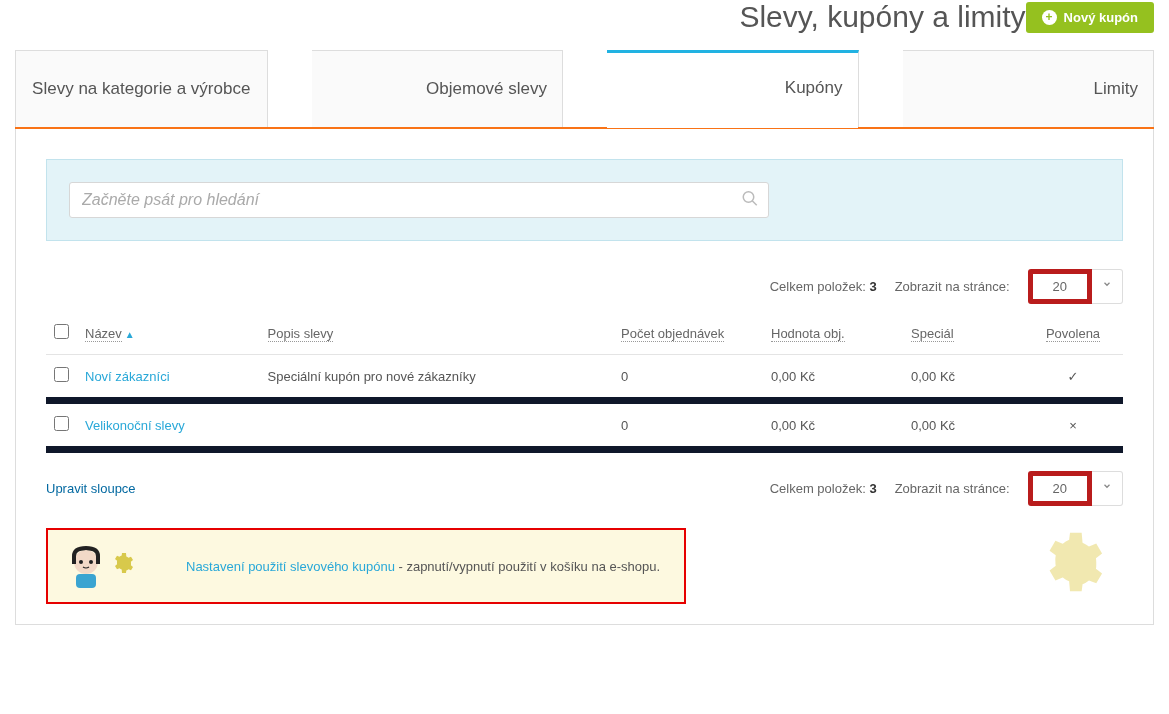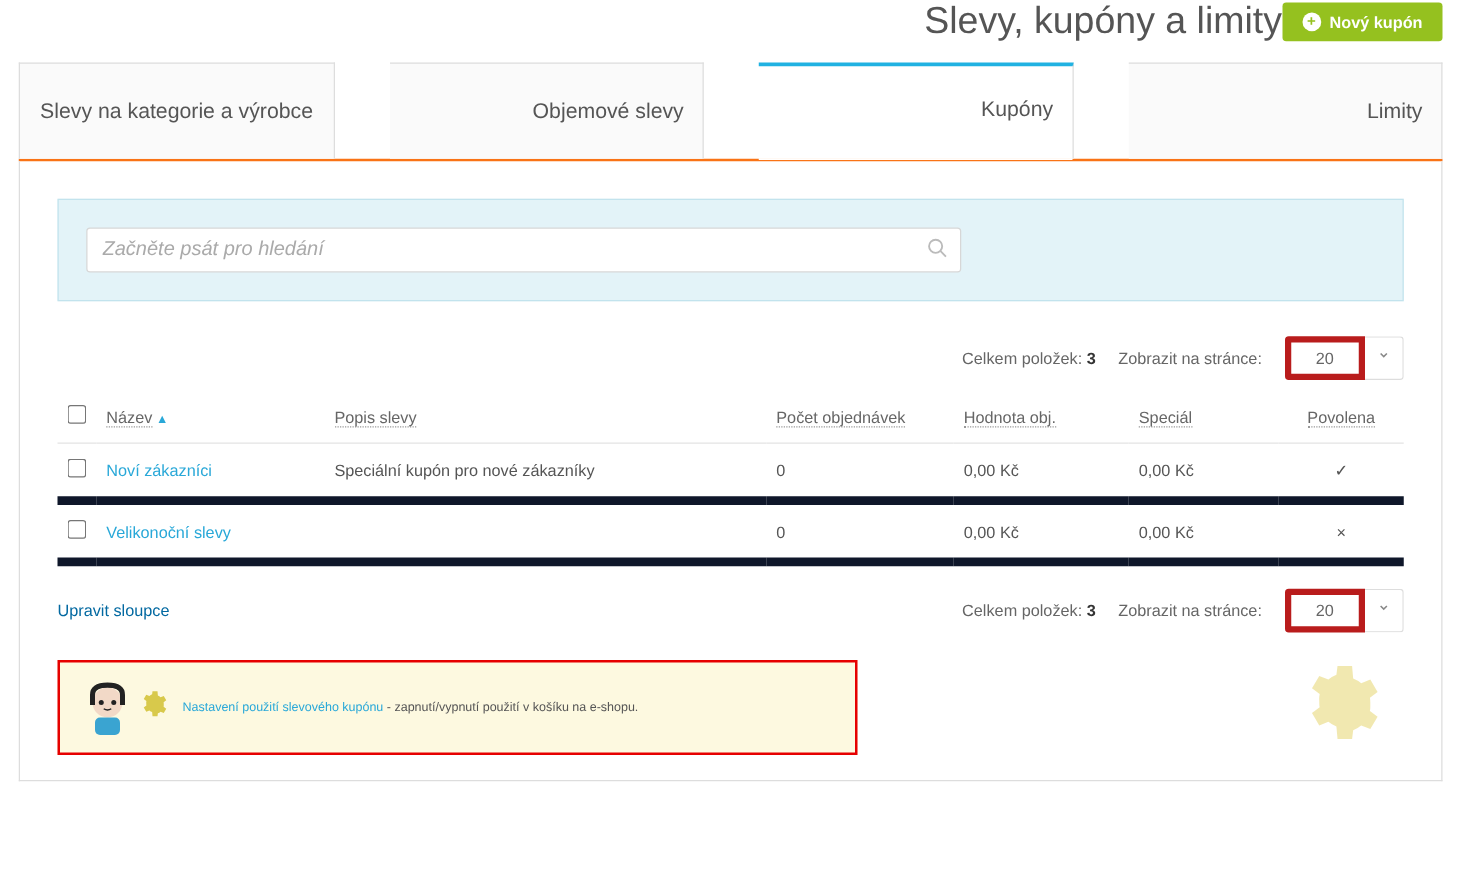--- a/index.html
+++ b/index.html
@@ -43,21 +43,21 @@
 .tbl .name a { color: #29a8d8; text-decoration: none; }
 .tbl .num { text-align: left; }
 .tbl .center { text-align: center; }
 .sort-ind { color: #29a8d8; font-size: 10px; margin-left: 3px; }
 
 .link { color: #0369a1; text-decoration: none; cursor: pointer; }
 
 .hint-box { margin-top: 22px; background: #fdf9e0; border: 2px solid #e60000; padding: 14px 16px; display: flex; align-items: center; gap: 12px; position: relative; width: 640px; }
 .hint-box .avatar { width: 44px; height: 44px; flex-shrink: 0; }
 .hint-box .gear-mini { color: #d8c94b; font-size: 22px; margin-left: -10px; }
-.hint-box .txt { font-size: 10px; }
+.hint-box .txt { font-size: 13px; margin-left: 40px; }
 .hint-box .txt a { color: #29a8d8; text-decoration: none; }
 
 .bg-gear { position: absolute; right: 18px; bottom: 4px; color: #ecdf90; opacity: .7; }
 
 .col-count { width: 150px; }
 .col-obj { width: 140px; text-align: right; }
 .col-sav { width: 120px; text-align: right; }
 .col-enabled { width: 100px; text-align: center; }
 </style>
 </head>

